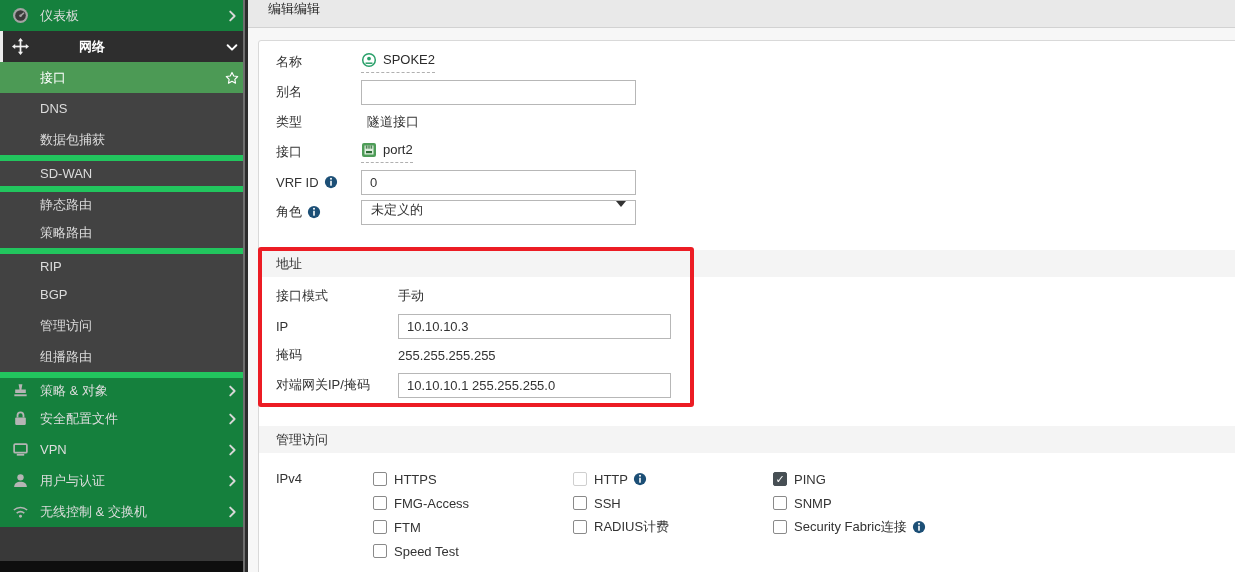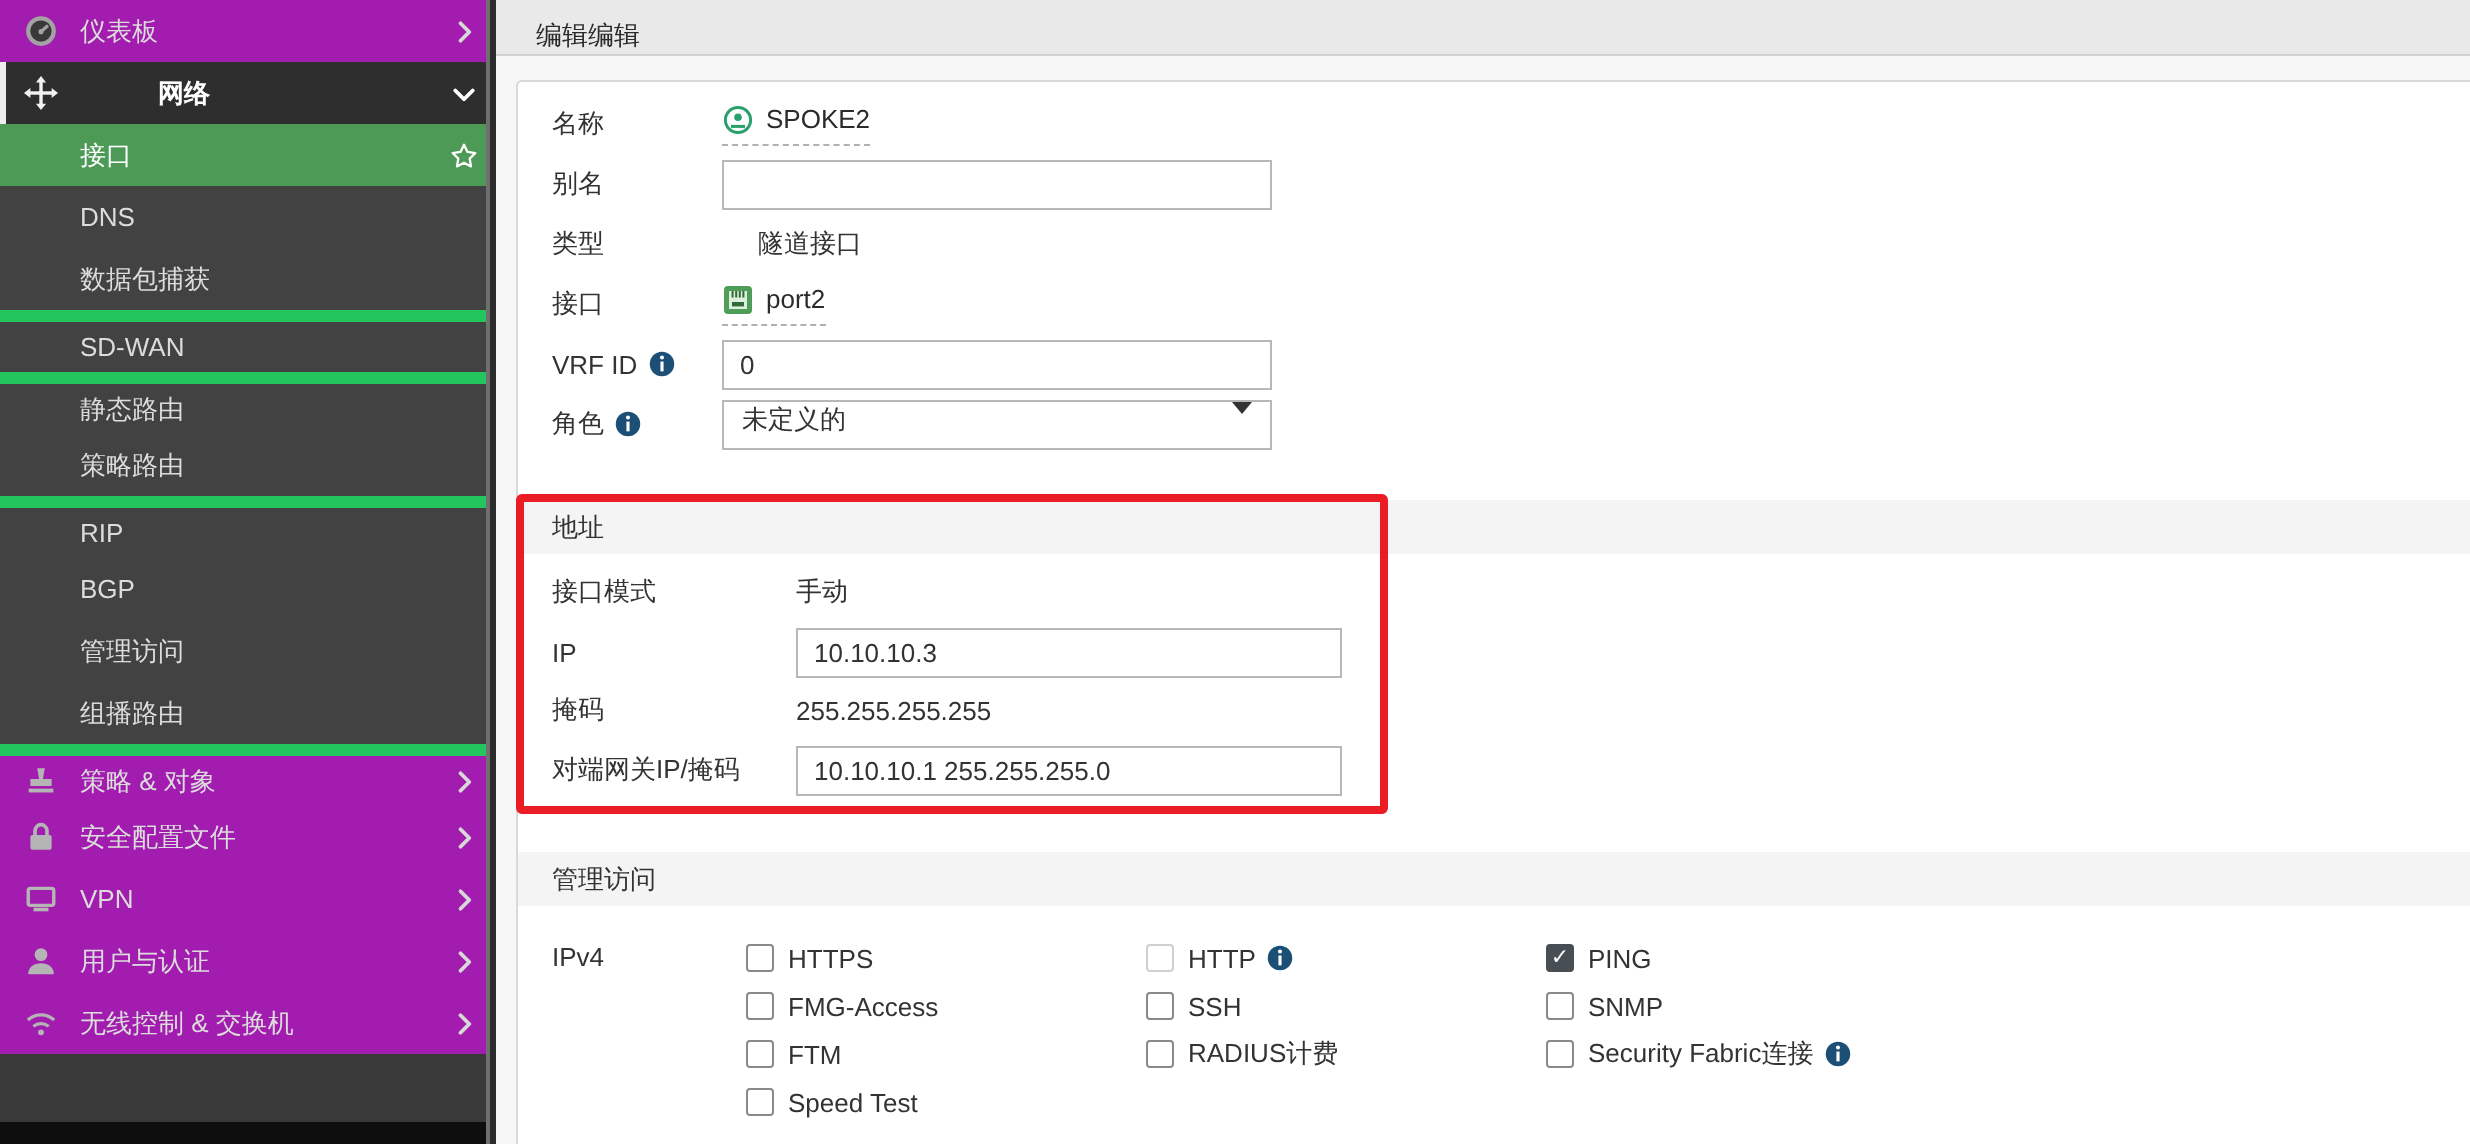--- a/index.html
+++ b/index.html
@@ -5,35 +5,35 @@
   * { box-sizing: border-box; margin: 0; padding: 0; }
   html,body { width:1235px; height:572px; }
   body {
     position: relative; overflow: hidden;
     font-family: "Liberation Sans", "DejaVu Sans", sans-serif;
     font-size: 13px; color: #333; background: #f7f7f7;
   }
   
   .sidebar { position:absolute; left:0; top:0; width:248px; height:572px; background:#393939; z-index:2; }
   .side-item { height:31px; display:flex; align-items:center; position:relative; color:#dcdcdc; cursor:pointer; }
-  .side-item.parent { padding-left:12px; background:#a21caf; }
+  .side-item.parent { padding-left:12px; background:#15803d; }
   .side-item.sub { padding-left:40px; background:#424242; }
   .side-item.divided { border-top:6px solid #22c55e; }
   .side-item .micon { width:17px; height:17px; margin-right:11px; display:inline-flex; flex:none; }
   .side-item .micon svg { width:100%; height:100%; }
   .side-item .rglyph { position:absolute; right:9px; width:14px; height:14px; display:inline-flex; }
   .side-item .rglyph svg { width:100%; height:100%; }
   .side-item.open { background:#2e2e2e; color:#fff; font-weight:bold; box-shadow: inset 3px 0 0 #ededed; gap: 39px; }
   .side-item.active { background:#4c9a55; color:#fff; }
   .side-footer { position:absolute; left:0; bottom:0; width:248px; height:11px; background:#0e0e0e; }
   .side-scroll { position:absolute; top:0; right:0; width:5px; height:572px; background:#2c2c2c; }
   .side-scroll .thumb { position:absolute; left:0; top:0; width:2px; height:100%; background:#6f6f6f; }
   
   .top-bar { position:absolute; left:248px; right:0; top:0; height:28px; background:#e9e9e9;
-             border-bottom:1px solid #d2d2d2; display:flex; align-items:flex-end; padding-left:20px; color:#2b2b2b; }
+             border-bottom:1px solid #d2d2d2; display:flex; align-items:flex-start; padding-left:20px; color:#2b2b2b; }
   
   .card { position:absolute; left:258px; top:40px; width:990px; height:560px; background:#fff;
           border:1px solid #d9d9d9; border-top-left-radius:3px; padding-top:6px; z-index:1; }
   .f-row { display:flex; align-items:center; height:30px; padding-left:17px; }
   .f-label { width:85px; display:flex; align-items:center; gap:5px; flex:none; }
   .a-label { width:122px; display:flex; align-items:center; flex:none; }
   .chip { display:inline-flex; gap:6px; border-bottom:1px dashed #b0b0b0; padding-bottom:1px; color:#2b2b2b; cursor:pointer; }
   .chip svg { width:16px; height:16px; }
   .txt { width:275px; height:25px; border:1px solid #b7b7b7; padding:0 8px; font:inherit; color:#333; background:#fff; }
   .txt.ipw { width:273px; }
@@ -235,21 +235,21 @@
     </span>
   </div>
 
   <div class="f-row">
     <span class="f-label">别名</span>
     <input class="txt" value="" style="">
   </div>
 
   <div class="f-row">
     <span class="f-label">类型</span>
-    <span style="display:inline-flex;align-items:center;gap:6px;margin-left:12px;">
+    <span style="display:inline-flex;align-items:center;gap:6px;">
       <span class="micon"><svg viewBox="0 0 16 16">
             <circle cx="8" cy="8" r="6.3" fill="none" stroke="#3d3d3d" stroke-width="1.5"></circle>
             <circle cx="8" cy="6.6" r="1.9" fill="#3d3d3d"></circle>
             <path d="M4.5 11.2h7" stroke="#3d3d3d" stroke-width="1.5"></path>
           </svg></span>
       <span>隧道接口</span>
     </span>
   </div>
 
   <div class="f-row">

